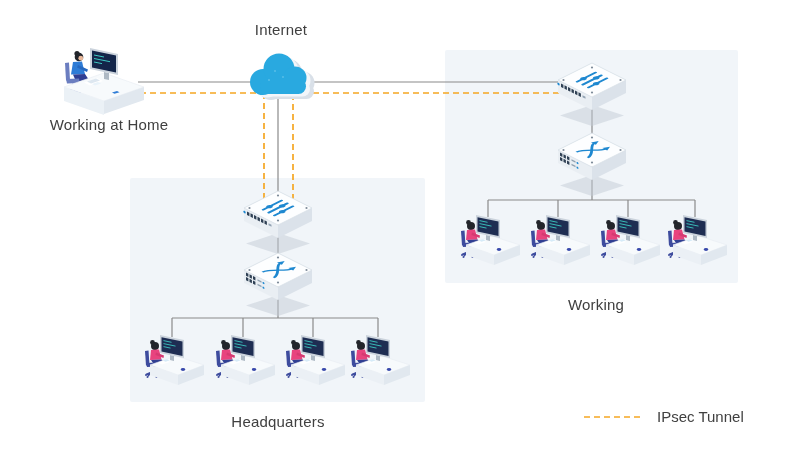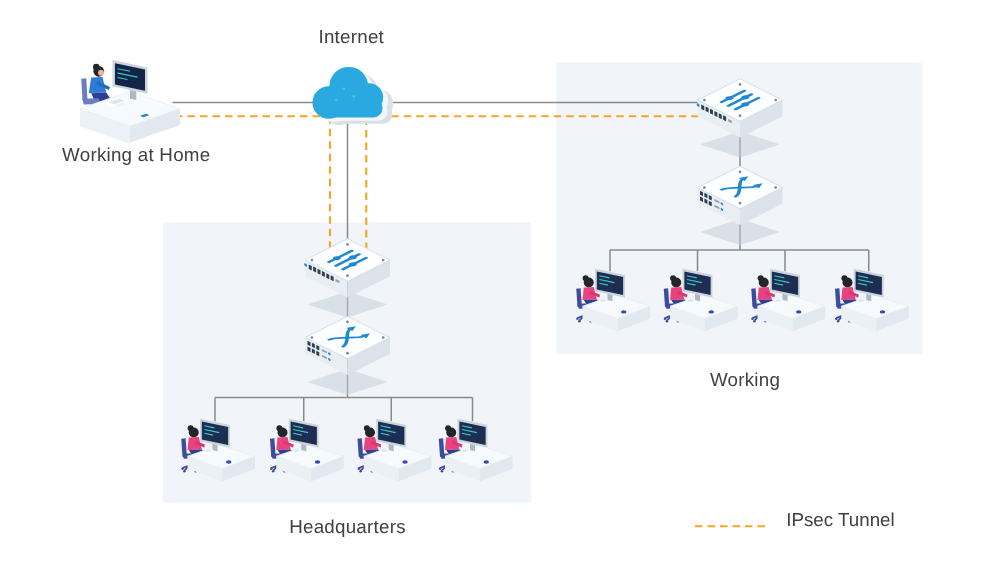--- a/index.html
+++ b/index.html
@@ -19,21 +19,21 @@
   .panel.hq{left:130px;top:178px;width:295px;height:224px;}
   .panel.branch{left:445px;top:50px;width:293px;height:233px;}
   svg.links{position:absolute;left:0;top:0;width:800px;height:452px;z-index:2;}
   .link{stroke:var(--link-line);stroke-width:1.2;fill:none;}
   .tunnel{stroke:var(--tunnel-dash);stroke-width:1.7;stroke-dasharray:6 4;fill:none;}
   svg.node{position:absolute;z-index:3;overflow:visible;}
   .diagram-label{
     position:absolute;z-index:4;color:var(--label-text);font-size:15px;
     white-space:nowrap;transform:translateX(-50%);letter-spacing:.2px;text-align:right;
   }
-  .legend{position:absolute;left:555px;top:408px;z-index:4;display:flex;align-items:flex-end;gap:14px;}
+  .legend{position:absolute;left:583px;top:408px;z-index:4;display:flex;align-items:center;gap:14px;}
   .legend-label{color:var(--label-text);font-size:15px;white-space:nowrap;}
   .cloud-front{fill:var(--cloud-blue);}
   .icon-stroke{stroke:var(--device-icon-blue);fill:none;}
   .icon-fill{fill:var(--device-icon-blue);}
   .defs{position:absolute;width:0;height:0;overflow:hidden;}
 </style>
 </head>
 <body>
 
 <svg class="defs" aria-hidden="true">

